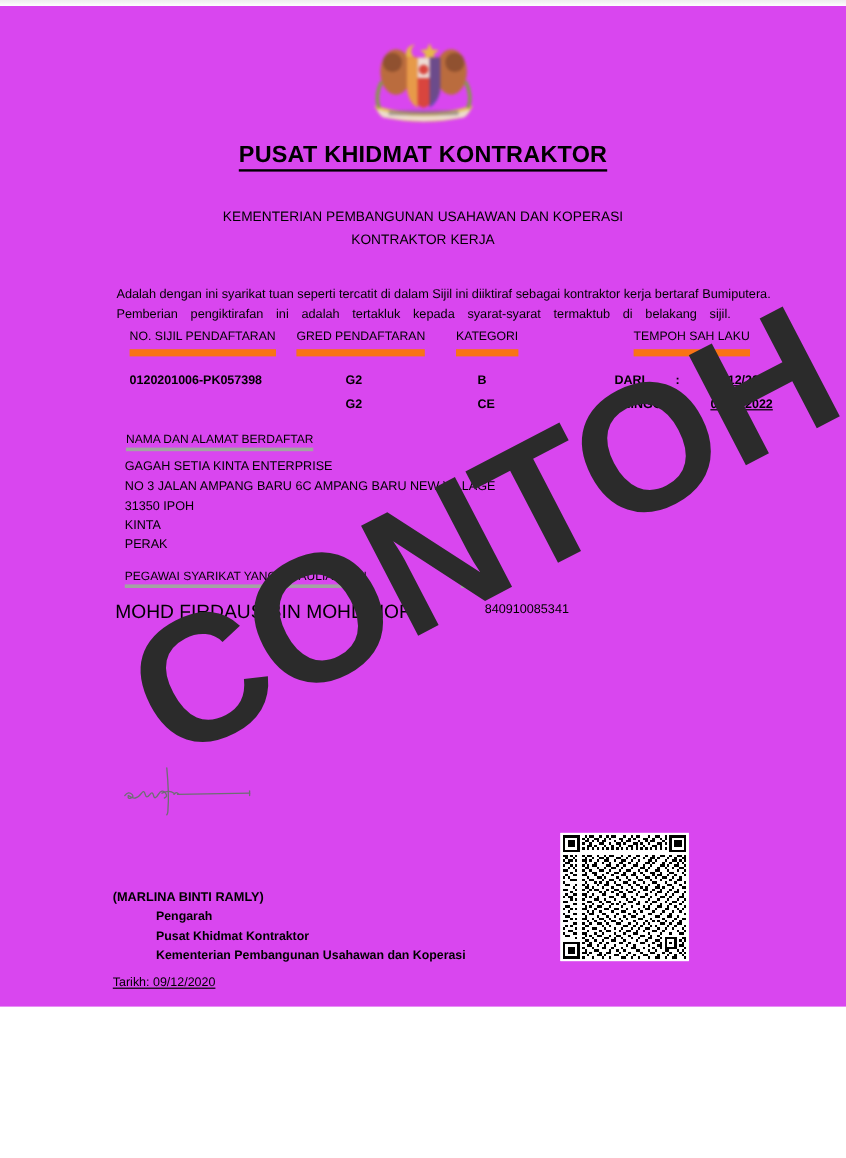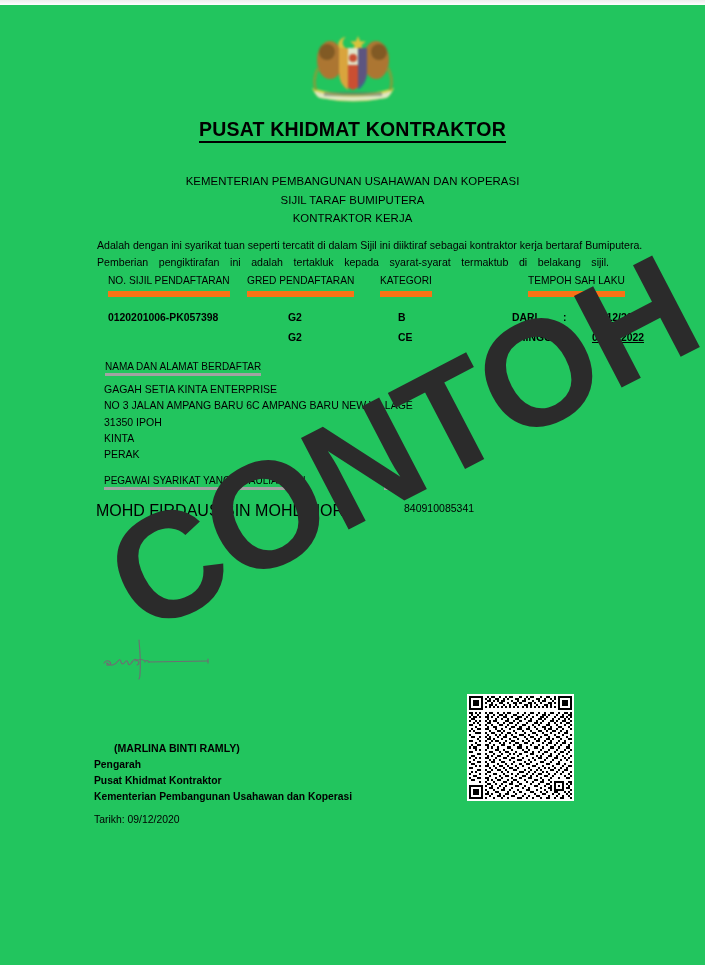--- a/index.html
+++ b/index.html
@@ -8,22 +8,22 @@
     background: #ffffff;
   }
   body {
     font-family: "Liberation Sans", sans-serif;
     -webkit-font-smoothing: antialiased;
   }
 
   .page {
     position: relative;
     width: 705px;
-    height: 965px;
-    background: #22c55e;
+    height: 839px;
+    background: #d946ef;
     overflow: hidden;
   }
 
   
   .scan-top-band {
     position: absolute;
     top: 0; left: 0;
     width: 705px;
     height: 5px;
     background: linear-gradient(to bottom, #ededed 0%, #f6f6f6 55%, #ffffff 100%);
@@ -193,33 +193,34 @@
   .sign-block {
     position: absolute;
     top: 740px;
     left: 94px;
     color: #000;
   }
   .sign-block .nm {
     font-size: 10.6px;
     font-weight: bold;
     line-height: 17px;
-    margin-left: 20px;
   }
   .sign-block .rl {
     font-size: 10.3px;
     font-weight: bold;
     line-height: 15.8px;
+    margin-left: 36px;
   }
   .sign-date {
     position: absolute;
     top: 814px;
     left: 94px;
     font-size: 10.4px;
     color: #000;
+    text-decoration: underline;
   }
 
   
   .qr {
     position: absolute;
     top: 694px;
     left: 467px;
     width: 107px;
     height: 107px;
     background: #fff;
@@ -280,21 +281,20 @@
       </svg>
     </div>
   </div>
 
   <div class="doc-title">
     <span>PUSAT KHIDMAT KONTRAKTOR</span>
   </div>
 
   <div class="ministry-block">
     <div>KEMENTERIAN PEMBANGUNAN USAHAWAN DAN KOPERASI</div>
-    <div>SIJIL TARAF BUMIPUTERA</div>
     <div>KONTRAKTOR KERJA</div>
   </div>
 
   <div class="intro">
     <div class="l1">Adalah dengan ini syarikat tuan seperti tercatit di dalam Sijil ini diiktiraf sebagai kontraktor kerja bertaraf Bumiputera.</div>
     <div class="l2">Pemberian pengiktirafan ini adalah tertakluk kepada syarat-syarat termaktub di belakang sijil.</div>
   </div>
 
   <div class="tbl">
 

